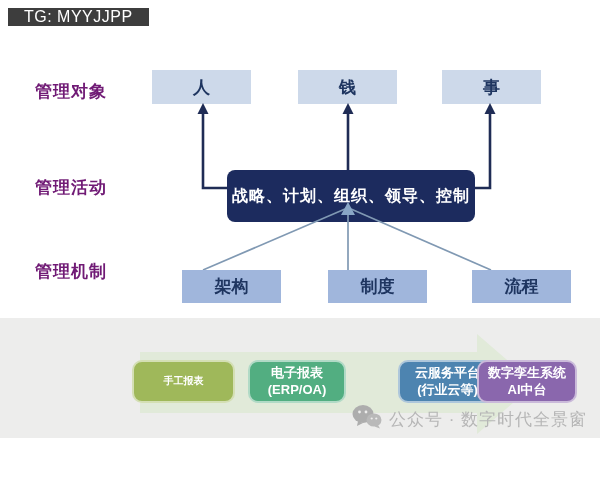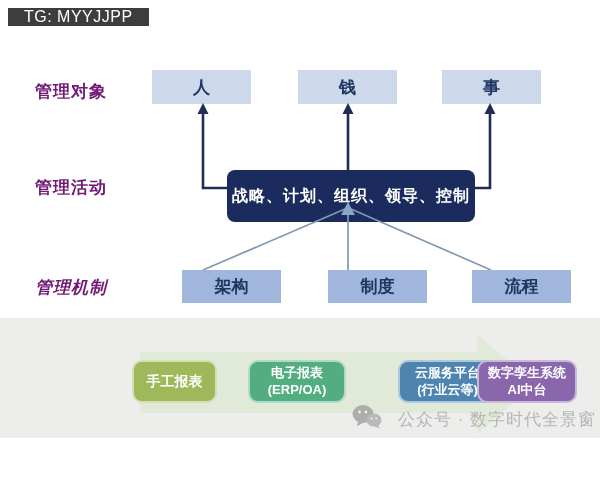--- a/index.html
+++ b/index.html
@@ -15,21 +15,21 @@
     font-size:16px; letter-spacing:.5px;
     padding:0 16px;
   }
   .row-label {
     position:absolute; left:35px;
     font-weight:bold; font-size:17px; color:#701a75;
     letter-spacing:1px;
   }
   .lbl-objects    { top:80px; }
   .lbl-activities { top:176px; }
-  .lbl-mechanisms { top:276px;font-style:italic; }
+  .lbl-mechanisms { top:260px; }
   .lbl-tools      { top:370px; }
 
   .node {
     position:absolute; height:34px;
     display:flex; align-items:center; justify-content:center;
     font-family:"DejaVu Serif", serif;
     font-size:17px; font-weight:600; color:#1e3560;
   }
   .obj  { top:70px;  background:#cdd9ea; }
   .mech { top:270px; background:#a0b6dc; height:33px;margin-left:30px; }
@@ -53,28 +53,28 @@
   }
   .block-arrow { z-index:1; }
   .tool {
     position:absolute; top:360px; height:43px; z-index:2;
     border-radius:10px; border:2px solid rgba(255,255,255,.55);
     display:flex; flex-direction:column; align-items:center; justify-content:center;
     color:#fff; font-weight:bold; font-size:13px; line-height:1.25;
     text-align:center;
   }
   .tool-sub:empty { display:none; }
-  .tool-1 { left:132px; width:85px;  font-size:14px;font-family:Liberation Serif, serif; }
+  .tool-1 { left:132px; width:103px;  font-size:10px;font-family:Liberation Serif, serif; }
   .tool-2 { left:248px; width:98px; }
   .tool-3 { left:362px; width:99px;margin-left:36px; }
   .tool-4 { left:477px; width:100px; }
 
   .watermark {
     position:absolute; left:352px; top:404px; z-index:3;
-    display:flex; align-items:center; gap:16px;
+    display:flex; align-items:center; gap:7px;
     color:#b6b6b6; font-size:17px; letter-spacing:1px;
   }
   .url-bar {
     position:absolute; left:352px; top:440px; width:248px; height:33px;
     background:#4a4a4a; color:#fff;
     display:flex; align-items:center; justify-content:center;
     font-size:16px;
   }
 </style>
 </head>

